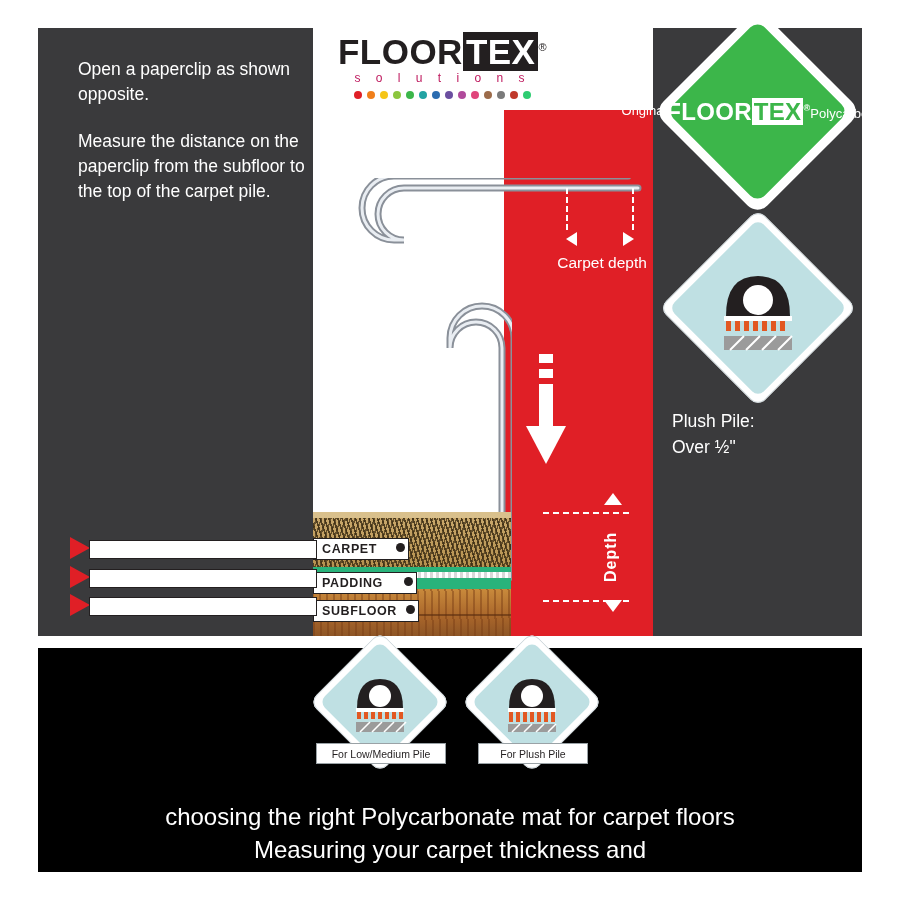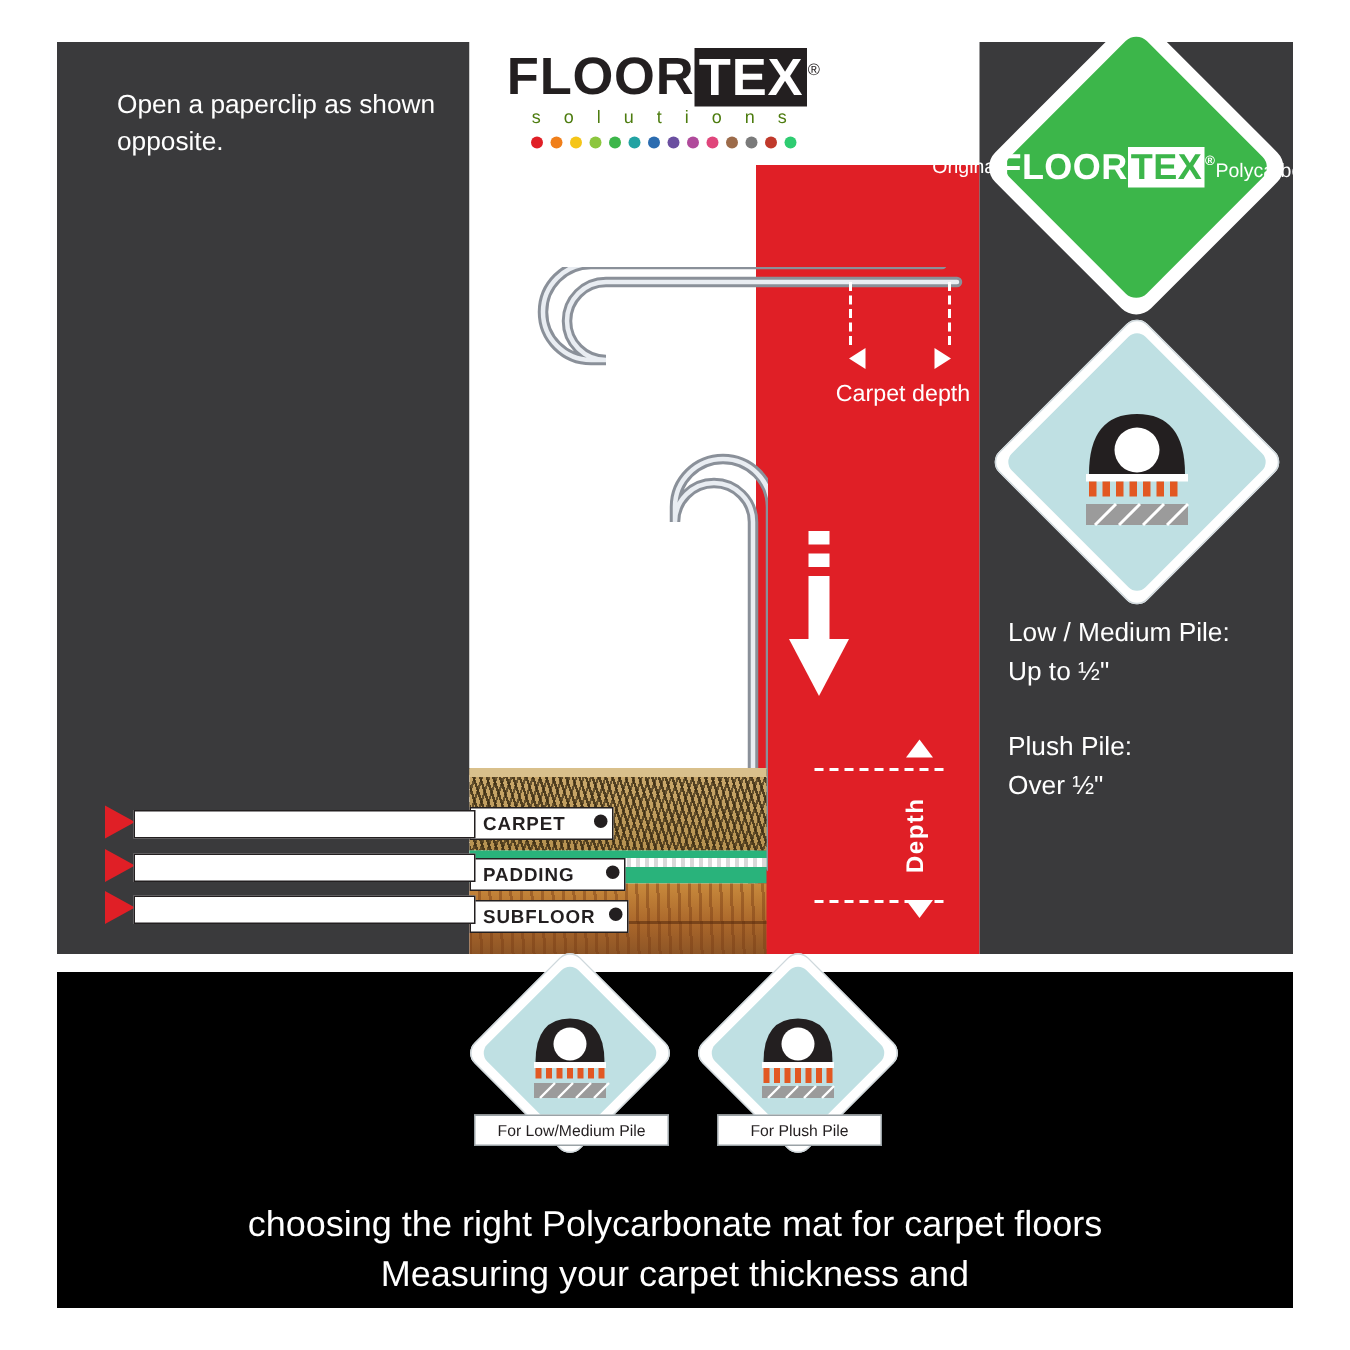--- a/index.html
+++ b/index.html
@@ -12,21 +12,21 @@
   .left-text p{margin:0 0 22px 0;}
 
   
   .center{position:absolute;left:313px;top:28px;width:340px;height:608px;background:#ffffff;}
 
   
   .logo{position:absolute;left:330px;top:30px;width:225px;text-align:center;}
   .logo-main{font-size:35px;letter-spacing:.5px;color:#231f20;font-weight:bold;line-height:34px;font-family:"Liberation Sans",sans-serif;}
   .logo-main .tex{background:#231f20;color:#fff;padding:0 3px;}
   .logo-reg{font-size:11px;vertical-align:super;font-weight:normal;}
-  .logo-sub{font-size:12px;letter-spacing:6px;color:#4d7c0f;margin-top:2px;}
+  .logo-sub{font-size:12px;letter-spacing:6px;color:#be185d;margin-top:2px;}
   .dots{margin-top:6px;display:flex;justify-content:center;gap:5px;}
   .dots span{width:8px;height:8px;border-radius:50%;display:block;}
 
   
   .red-band{position:absolute;left:504px;top:110px;width:149px;height:526px;background:#e01f26;}
 
   
   .clip-top{position:absolute;left:338px;top:178px;width:306px;height:72px;}
   .clip-vert{position:absolute;left:440px;top:282px;width:72px;height:312px;}
 
@@ -101,20 +101,21 @@
   .mini-caption{position:absolute;height:19px;background:#ffffff;border:1px solid #9aa2a6;display:flex;align-items:center;justify-content:center;font-size:10.5px;color:#231f20;}
 </style>
 </head>
 <body>
 
 <div class="page">
 
   <div class="left-panel"></div>
   <div class="left-text">
     <p>Open a paperclip as shown opposite.</p>
+    <p>Measure the distance on the paperclip from the subfloor to the top of the carpet pile.</p>
   </div>
 
   <div class="center"></div>
 
   <div class="logo">
     <div class="logo-main"><span>FLOOR</span><span class="tex">TEX</span><span class="logo-reg">®</span></div>
     <div class="logo-sub">s o l u t i o n s</div>
     <div class="dots">
       <span style="background:#e01f26"></span>
       <span style="background:#f07f1a"></span>
@@ -220,24 +221,20 @@
         <line x1="42" y1="112" x2="56" y2="98"></line>
           <line x1="58" y1="112" x2="72" y2="98"></line>
         <line x1="74" y1="112" x2="88" y2="98"></line>
           <line x1="90" y1="112" x2="104" y2="98"></line>
       </g>
     </svg>
   </div>
 
   <div class="right-text">
     <p>
-      <span>Low / Medium Pile:</span><br>
-      <span>Up to ½"</span>
-    </p>
-    <p>
       <span>Plush Pile:</span><br>
       <span>Over ½"</span>
     </p>
   </div>
 
   <div class="bottom"></div>
 
   <div class="mat-badge" style="left:330px;top:652px;width:100px;height:100px;">
     <div class="mat-diamond"></div>
     <div class="mat-diamond2"></div>

